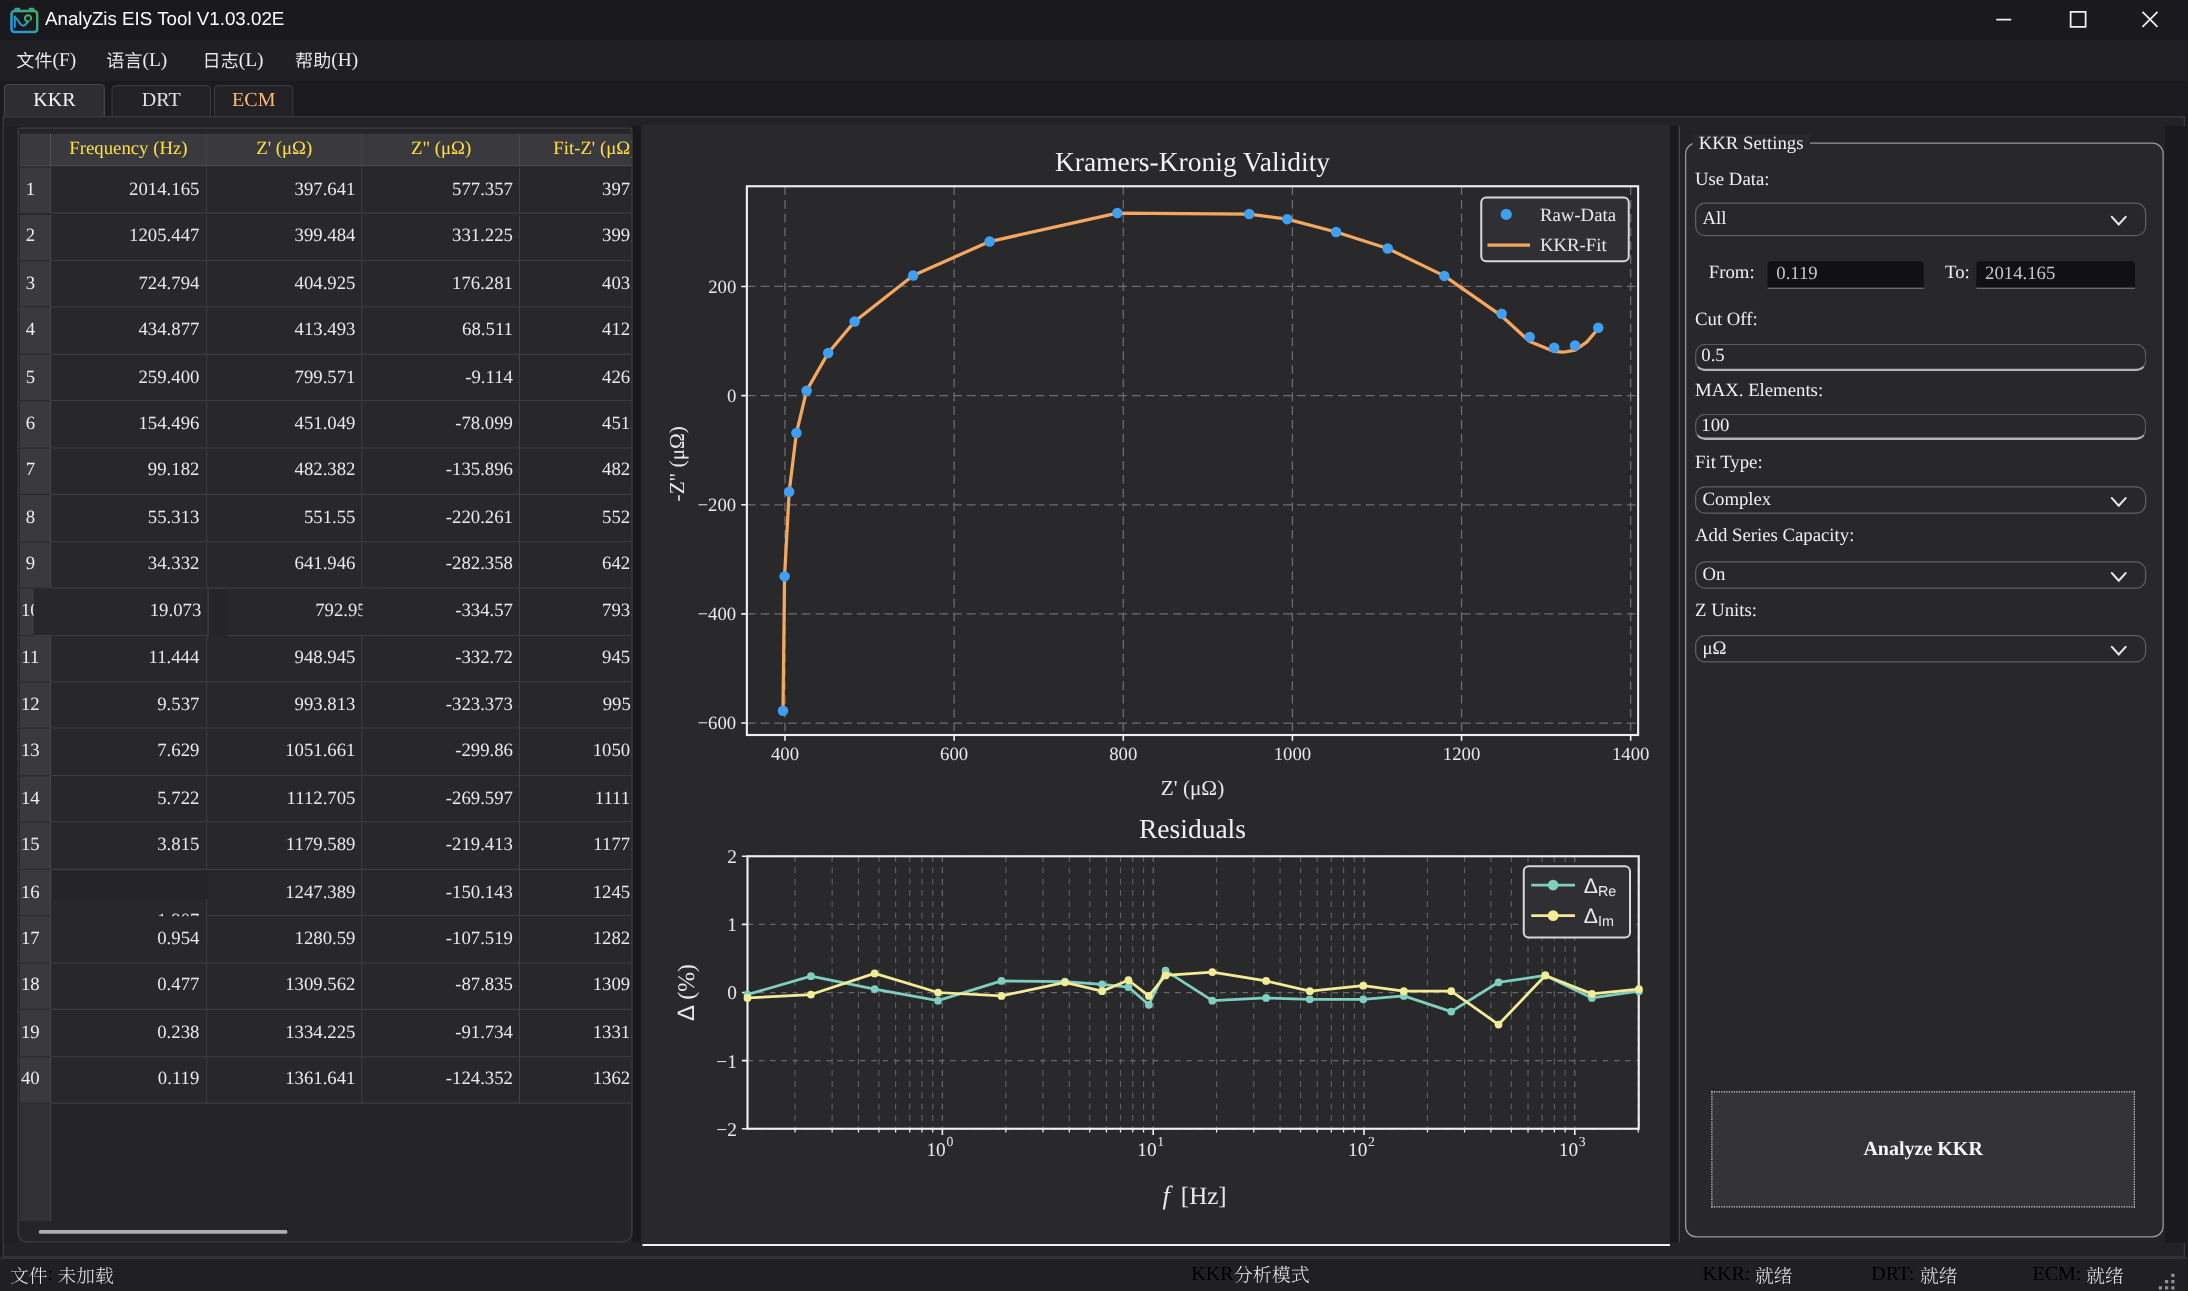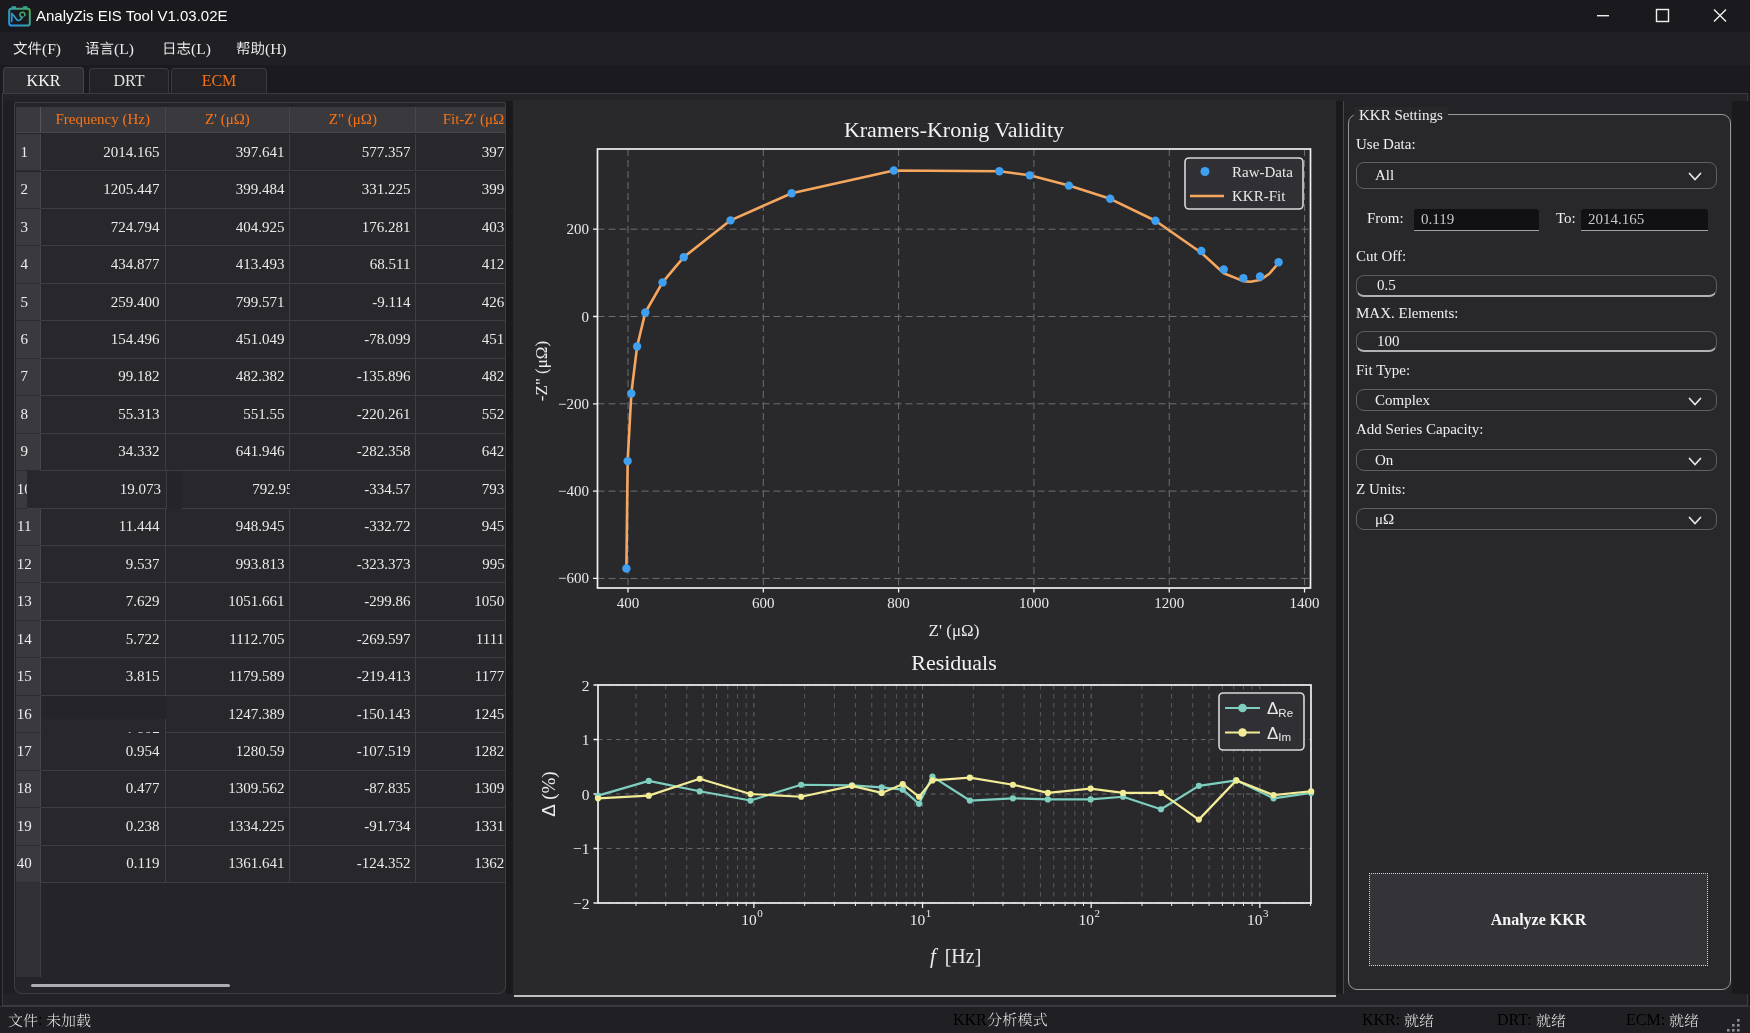--- a/index.html
+++ b/index.html
@@ -6,29 +6,29 @@
 .abs{position:absolute}
 #titlebar{left:0;top:0;width:1750px;height:32px;background:#1a1a1e}
 #title{left:36px;top:7px;font-family:"Liberation Sans",sans-serif;font-size:15px;color:#fdfdfd}
 #menubar{left:0;top:32px;width:1750px;height:33px;background:#202024;color:#ececef;font-size:15px}
 .mi{position:absolute;top:32px;height:33px;display:flex;align-items:center;color:#ececef}
 #tabstrip{left:0;top:65px;width:1750px;height:28px;background:#1b1b1f}
 .tab{position:absolute;display:flex;align-items:center;justify-content:center;font-size:16px;border:1px solid #3a3a3f;border-bottom:none;border-radius:4px 4px 0 0}
 #pane{left:2px;top:93px;width:1746px;height:913px;background:#232327;border:1px solid #3b3b40}
 .gap{background:#1a1a1d}
 #tablewrap{left:14px;top:102px;width:492px;height:892px;background:#252529;border:1px solid #3e3e42;border-radius:2px 2px 8px 8px;overflow:hidden}
-.hc{position:absolute;background:#3a3a3e;color:#f97316;font-size:15px;display:flex;align-items:center;justify-content:center;border-right:1px solid #47474b;border-bottom:1px solid #47474b}
+.hc{position:absolute;background:#3a3a3e;color:#fde047;font-size:15px;display:flex;align-items:center;justify-content:center;border-right:1px solid #47474b;border-bottom:1px solid #47474b}
 .rn{position:absolute;background:#3a3a3e;color:#eceef0;font-size:15px;display:flex;align-items:center;justify-content:center;padding-right:7px;border-right:1px solid #47474b;border-bottom:1px solid #2c2c30}
 .dc{position:absolute;background:#28282c;color:#eaeaec;font-size:15px;display:flex;align-items:center;justify-content:flex-end;padding-right:5px;border-right:1px solid #3e3e42;border-bottom:1px solid #3e3e42}
 #rpanel{left:1348px;top:114px;width:383px;height:876px;border:1px solid #98989c;border-radius:9px;background:#28282b}
 #rplabel{left:1354px;top:107px;background:#232327;background:#28282b;padding:0 5px;font-size:15px;color:#f0f0f2}
 .rlab{position:absolute;font-size:15px;color:#f0f0f2}
-.combo{position:absolute;border:1px solid #606064;border-radius:8px;font-size:15px;color:#f0f0f2;display:flex;align-items:center;padding-left:18px}
+.combo{position:absolute;border:1px solid #606064;border-radius:8px;font-size:15px;color:#f0f0f2;display:flex;align-items:center;padding-left:5px}
 .tfield{position:absolute;background:#111113;border-bottom:1.5px solid #a2a2a6;border-radius:3px 3px 0 0;font-size:15px;color:#c8c8cc;display:flex;align-items:center;padding-left:7px}
-.inp{position:absolute;border:1px solid #5a5a5e;border-bottom:2px solid #b2b2b6;border-radius:8px;font-size:15px;color:#f0f0f2;display:flex;align-items:center;padding-left:20px}
+.inp{position:absolute;border:1px solid #5a5a5e;border-bottom:2px solid #b2b2b6;border-radius:8px;font-size:15px;color:#f0f0f2;display:flex;align-items:center;padding-left:4px}
 #btn{left:1369px;top:873px;width:339px;height:93px;background:#333338;border:1px dotted #d0d0d4;display:flex;align-items:center;justify-content:center;font-size:16px;font-weight:bold;color:#f5f5f7}
 #statusbar{left:0;top:1006px;width:1750px;height:27px;background:#202024;border-top:1px solid #38383c;color:#e9e9ec;font-size:15px}
 .st{position:absolute;top:1007px;height:26px;display:flex;align-items:center}
 </style></head><body>
 <div class="abs" id="titlebar"></div>
 <svg class="abs" style="left:8px;top:5px" width="23" height="22" viewBox="0 0 23 22">
 <defs>
       <linearGradient id="ig" x1="0" y1="1" x2="1" y2="0">
 <stop offset="0" stop-color="#2196f3"></stop>
         <stop offset="1" stop-color="#4caf50"></stop>
@@ -71,21 +71,21 @@
 <div class="mi" style="left:236px">
     <svg width="29.0" height="14.5" viewBox="0 0 2000 1000" style="vertical-align:-2.5px" fill="#ececef">
       <path transform="translate(0,875) scale(1,-1)" d="M66 761H534V700H66ZM50 490H540V429H50ZM87 627H513V568H87ZM584 798H873V733H656V303H584ZM858 798H873L886 801L938 770Q910 731 878 688Q845 645 814 607Q878 567 903 531Q929 495 929 461Q930 428 917 407Q904 385 880 371Q868 365 851 361Q835 357 820 355Q795 353 764 352Q733 352 704 355Q703 369 696 387Q689 405 680 418Q712 415 739 414Q767 414 788 415Q799 416 810 418Q821 420 829 423Q855 434 855 466Q855 493 828 526Q801 559 734 596Q757 628 780 662Q803 695 824 727Q844 760 858 784ZM274 840H350V544Q350 513 339 475Q328 437 303 397Q278 357 234 320Q190 284 122 257Q113 269 97 285Q82 301 69 311Q131 332 171 361Q210 391 233 424Q255 457 264 488Q274 520 274 544ZM458 341H536V-78H458ZM150 262H821V194H226V-26H150ZM789 262H866V56Q866 29 857 12Q848 -4 824 -13Q800 -21 759 -22Q718 -24 655 -24Q652 -9 645 9Q637 27 629 41Q661 41 690 40Q718 40 739 40Q760 40 768 40Q781 41 785 45Q789 48 789 58Z"></path>
       <path transform="translate(1000,875) scale(1,-1)" d="M466 613H890V542H466ZM857 613H929Q929 613 929 606Q929 598 929 590Q929 581 929 576Q925 417 921 308Q917 198 911 129Q906 59 897 21Q888 -17 876 -33Q862 -53 845 -61Q828 -69 804 -72Q781 -74 743 -74Q706 -73 666 -71Q665 -55 659 -34Q653 -14 643 1Q686 -2 722 -3Q758 -4 773 -4Q786 -4 795 -1Q804 2 811 11Q821 23 828 59Q835 95 840 163Q846 230 850 337Q854 444 857 597ZM633 840H706Q706 725 703 614Q700 504 687 402Q674 300 644 210Q615 121 562 47Q509 -27 426 -82Q417 -68 401 -52Q385 -36 371 -26Q451 24 501 92Q551 161 578 245Q606 330 617 426Q628 522 631 626Q633 731 633 840ZM106 791H433V140H362V723H174V77H106ZM34 95Q90 106 164 121Q238 136 321 154Q405 172 488 190L494 122Q415 104 335 85Q255 66 182 49Q108 32 48 18ZM142 576H395V509H142ZM142 362H395V295H142Z"></path>
     </svg>
     <span style="font-size:15.5px">(H)</span>
   </div>
 <div class="abs" id="tabstrip"></div>
 <div class="tab" style="left:3px;top:67px;width:81px;height:27px;background:#2e2e32;border-color:#45454a;color:#f3f3f5">KKR</div>
 <div class="tab" style="left:89px;top:68px;width:80px;height:25px;background:#232327;color:#e2e2e5">DRT</div>
-<div class="tab" style="left:171px;top:68px;width:96px;height:25px;background:#232327;color:#f97316">ECM</div>
+<div class="tab" style="left:171px;top:68px;width:64px;height:25px;background:#232327;color:#fdba74">ECM</div>
 <div class="abs" id="pane"></div>
 <div class="abs gap" style="left:506px;top:101px;width:7px;height:893px"></div>
 <div class="abs gap" style="left:1336px;top:101px;width:8px;height:893px"></div>
 <div class="abs" style="left:3px;top:101px;width:11px;height:893px;background:#1f1f23"></div>
 <div class="abs gap" style="left:1732px;top:101px;width:16px;height:893px"></div>
 <div class="abs" id="tablewrap">
 <div class="hc" style="left:0.5px;top:4px;width:25.5px;height:25.5px;border-right-color:#55555a"></div>
 <div class="hc" style="left:26px;top:4px;width:124.5px;height:25.5px">Frequency (Hz)</div>
 <div class="hc" style="left:150.5px;top:4px;width:124.9px;height:25.5px">Z' (μΩ)</div>
 <div class="hc" style="left:275.4px;top:4px;width:126px;height:25.5px">Z" (μΩ)</div>

